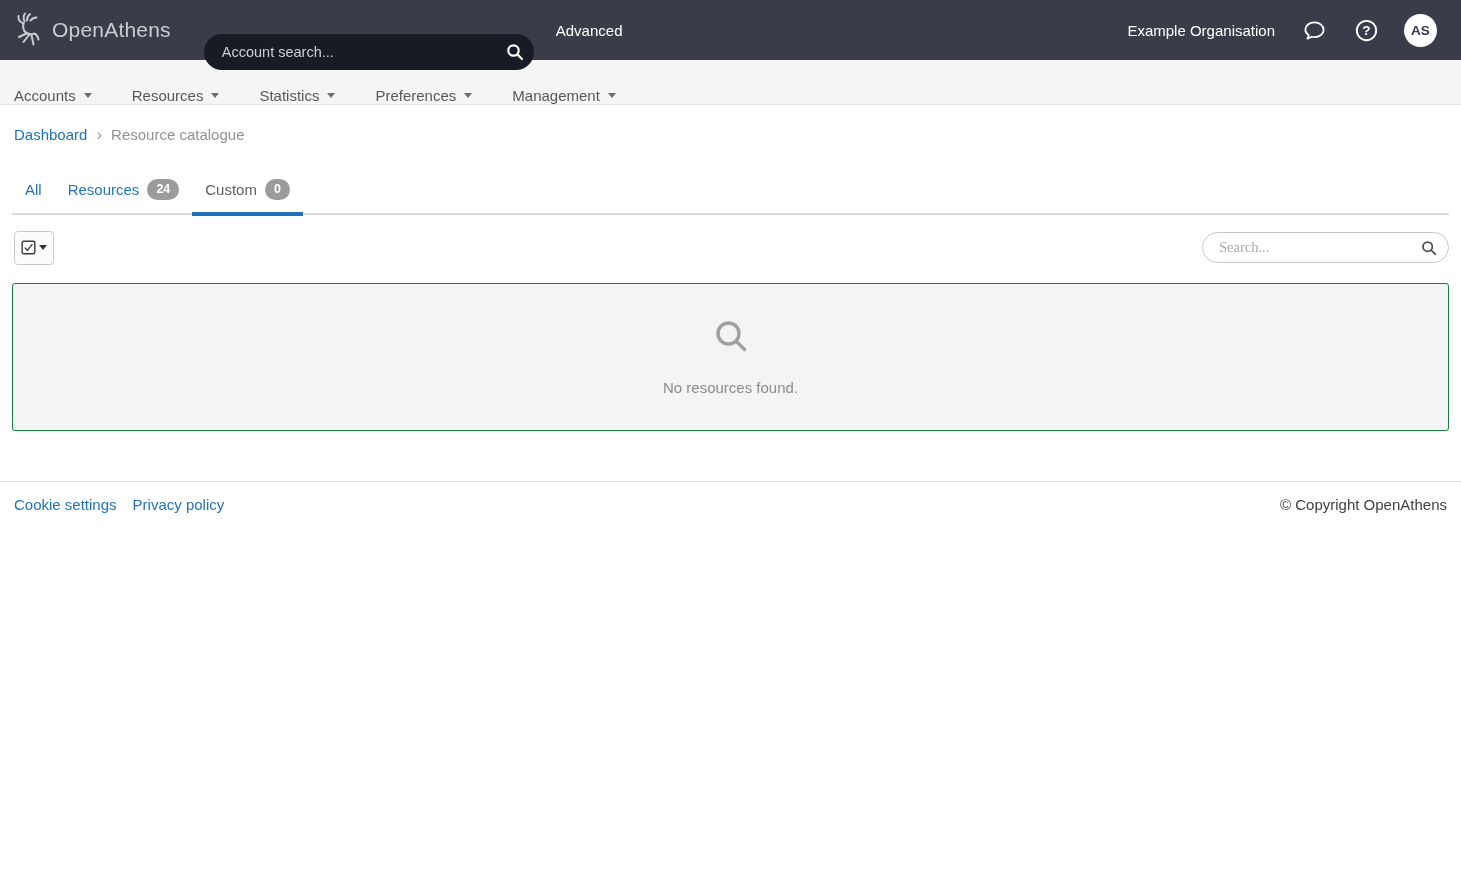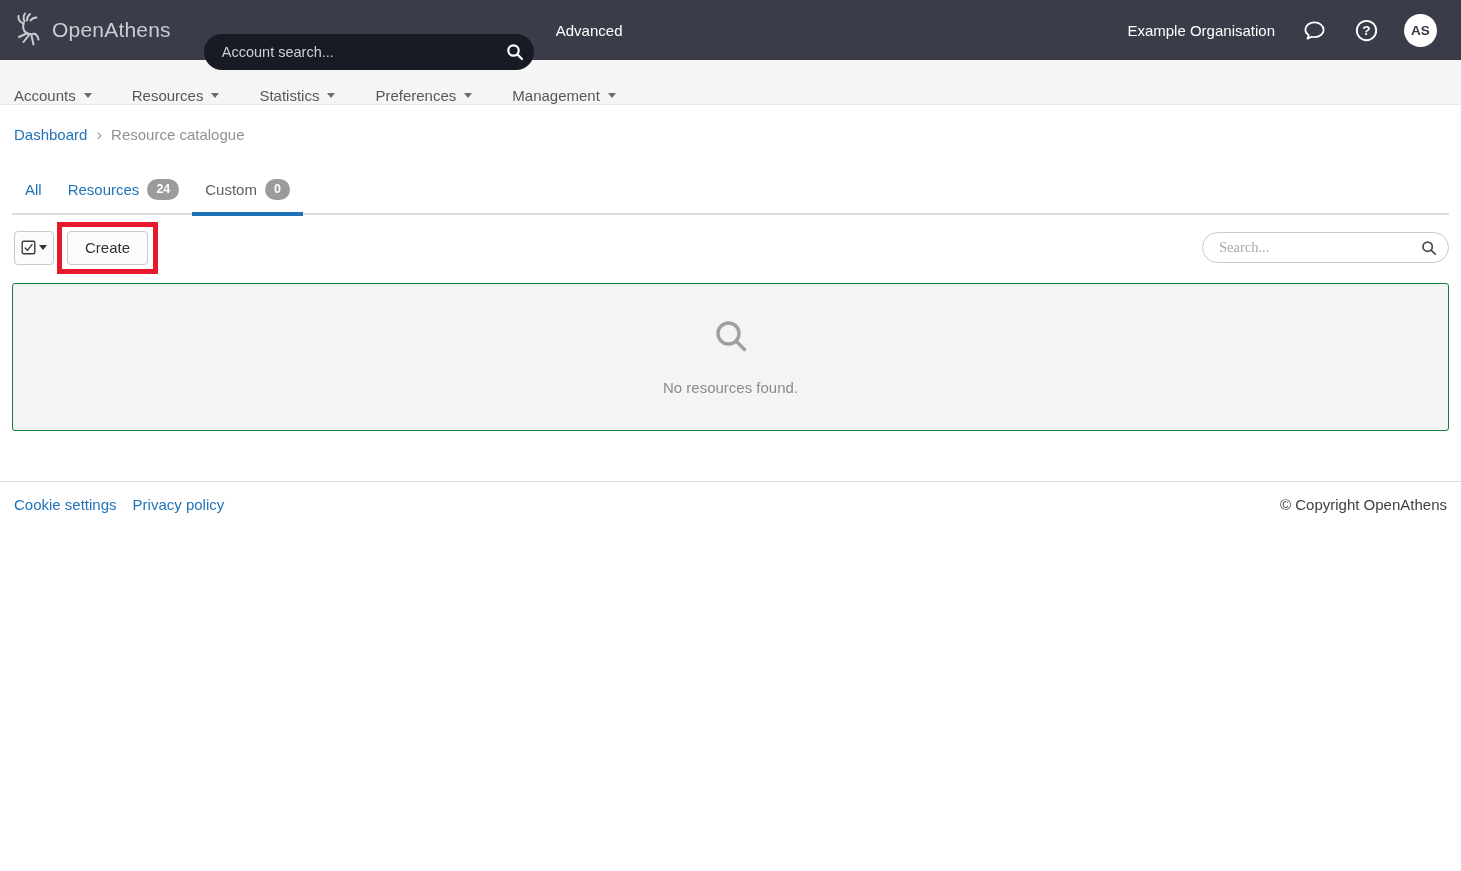--- a/index.html
+++ b/index.html
@@ -233,23 +233,20 @@
   <button class="btn bulk">
     <span style="display:flex;">
       <svg width="15" height="15" viewBox="0 0 15 15" fill="none" stroke="#3a3a3a" stroke-width="1.4">
         <rect x="1.2" y="1.2" width="12.6" height="12.6" rx="1.5"></rect>
         <path d="M4.2 8l2.2 2.4L11 4.6" stroke-linecap="round" stroke-linejoin="round"></path>
       </svg>
     </span>
     <i class="caret dark"></i>
   </button>
 
-  <div class="highlight">
-    <button class="btn">Create</button>
-  </div>
 
   <div class="pill-search">
     <input type="text" placeholder="Search..." style="">
     <span class="mag">
       <svg width="16" height="16" viewBox="0 0 18 18" fill="none" stroke="#4d4d4d" stroke-width="2" stroke-linecap="round">
         <circle cx="7.5" cy="7.5" r="5.2"></circle>
         <line x1="11.6" y1="11.6" x2="16" y2="16"></line>
       </svg>
     </span>
   </div>

